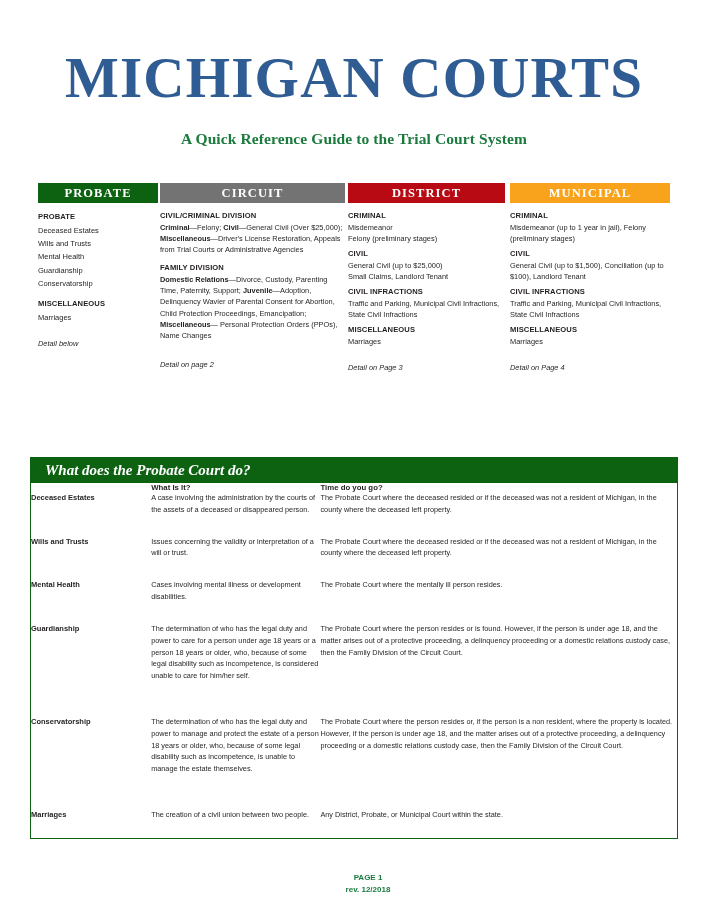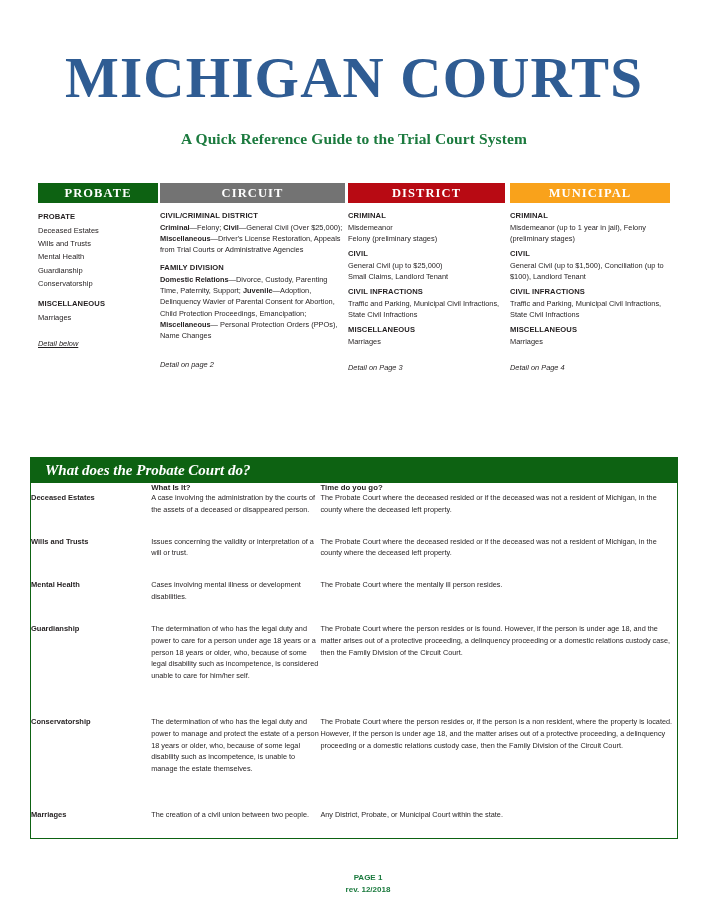--- a/index.html
+++ b/index.html
@@ -93,21 +93,21 @@
     font-weight: bold;
     font-size: 7.6px;
     letter-spacing: 0.1px;
   }
   .cat-gap { height: 7px; }
   .small-gap { height: 4px; }
   .detail-note {
     font-style: italic;
     font-size: 7.4px;
   }
-  .col-probate .detail-note { margin-top: 13px; text-decoration: underline; }
+  .col-probate .detail-note { margin-top: 13px; }
   .col-circuit .detail-note { margin-top: 18px; }
   .col-district .detail-note { margin-top: 15px; }
   .col-municipal .detail-note { margin-top: 15px; }
   .b { font-weight: bold; }
 
   
   .table-block {
     position: absolute;
     left: 30px;
     top: 457px;
@@ -221,21 +221,21 @@
         <div class="cat-gap"></div>
         <div class="cat-head">MISCELLANEOUS</div>
         <div>Marriages</div>
         <div class="detail-note">Detail below</div>
       </div>
     </div>
 
     <div class="court-col col-circuit">
       <div class="col-header hdr-circuit">CIRCUIT</div>
       <div class="col-body">
-        <div class="cat-head">CIVIL/CRIMINAL DISTRICT</div>
+        <div class="cat-head">CIVIL/CRIMINAL DIVISION</div>
         <div><span class="b">Criminal</span><span>—Felony; </span><span class="b">Civil</span><span>—General Civil (Over $25,000); </span><span class="b">Miscellaneous</span><span>—Driver's License Restoration, Appeals from Trial Courts or Administrative Agencies</span></div>
         <div class="cat-gap"></div>
         <div class="cat-head">FAMILY DIVISION</div>
         <div><span class="b">Domestic Relations</span><span>—Divorce, Custody, Parenting Time, Paternity, Support; </span><span class="b">Juvenile</span><span>—Adoption, Delinquency Wavier of Parental Consent for Abortion, Child Protection Proceedings, Emancipation; </span><span class="b">Miscellaneous</span><span>— Personal Protection Orders (PPOs), Name Changes</span></div>
         <div class="detail-note">Detail on page 2</div>
       </div>
     </div>
 
     <div class="court-col col-district">
       <div class="col-header hdr-district">DISTRICT</div>

